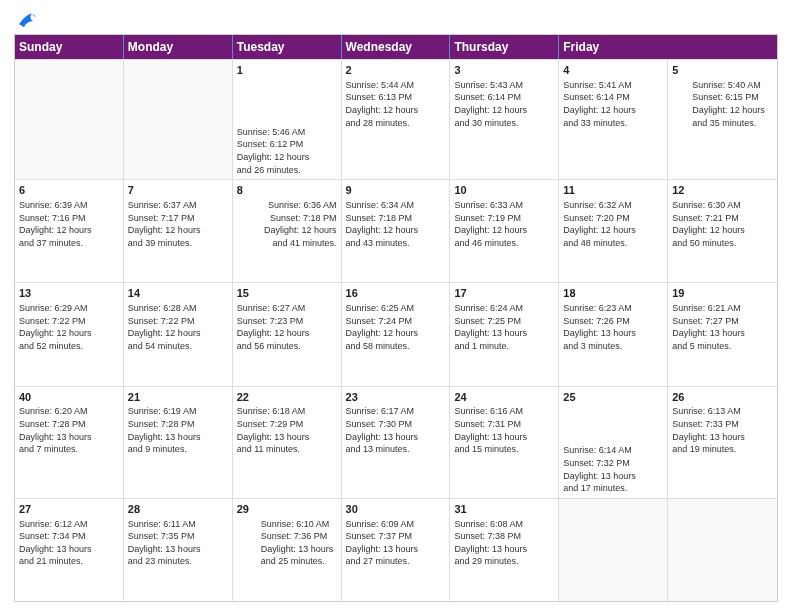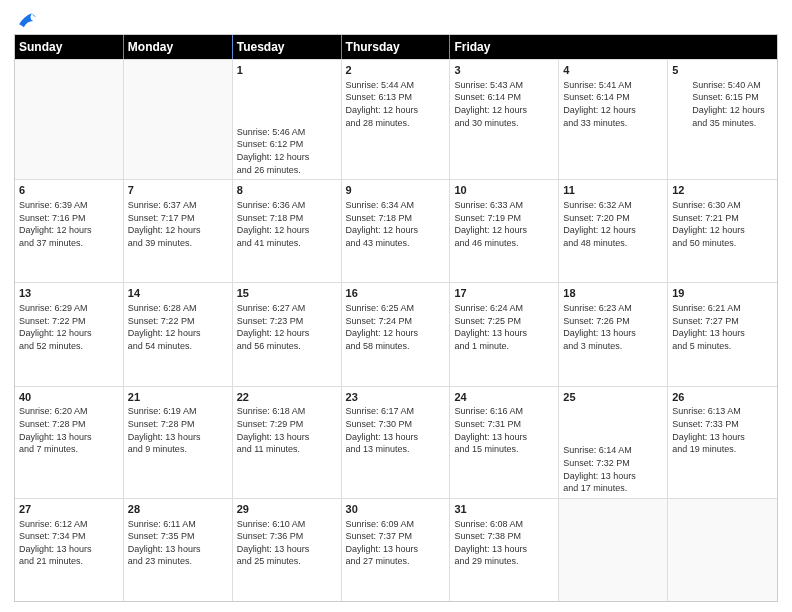--- a/index.html
+++ b/index.html
@@ -54,21 +54,21 @@
     }
     .calendar {
       flex: 1;
       display: flex;
       flex-direction: column;
       border: 1px solid #ccc;
     }
     .cal-header-row {
       display: grid;
       grid-template-columns: repeat(7, 1fr);
-      background: #000000;
+      background: #701a75;
     }
     .cal-header-cell {
       color: #fff;
       font-size: 12px;
       font-weight: bold;
       padding: 5px 4px;
       text-align: left;
       border-right: 1px solid #5a8ad7;
     }
     .cal-header-cell:last-child { border-right: none; }
@@ -129,20 +129,21 @@
       <div class="cal-title"></div>
       <div class="cal-subtitle"></div>
     </div>
   </div>
 
   <div class="calendar">
     <div class="cal-header-row">
     <div class="cal-header-cell">Sunday</div>
         <div class="cal-header-cell">Monday</div>
         <div class="cal-header-cell">Tuesday</div>
+        <div class="cal-header-cell">Wednesday</div>
         <div class="cal-header-cell">Thursday</div>
         <div class="cal-header-cell">Friday</div>
       </div>
     <div class="cal-body">
     <div class="cal-row">
           <div class="cal-cell empty"></div>
           <div class="cal-cell empty"></div>
           <div class="cal-cell">
             <span class="day-num">1</span>
             <div class="day-info" style="white-space: pre-line; margin-top: 48px;">Sunrise: 5:46 AM
@@ -189,21 +190,21 @@
           </div>
           <div class="cal-cell">
             <span class="day-num">7</span>
             <div class="day-info" style="white-space: pre-line;">Sunrise: 6:37 AM
 Sunset: 7:17 PM
 Daylight: 12 hours
 and 39 minutes.</div>
           </div>
           <div class="cal-cell">
             <span class="day-num">8</span>
-            <div class="day-info" style="white-space: pre-line;">Sunrise: 6:36 AM
+            <div class="day-info" style="white-space: pre-line; text-align: right;">Sunrise: 6:36 AM
 Sunset: 7:18 PM
 Daylight: 12 hours
 and 41 minutes.</div>
           </div>
           <div class="cal-cell">
             <span class="day-num">9</span>
             <div class="day-info" style="white-space: pre-line;">Sunrise: 6:34 AM
 Sunset: 7:18 PM
 Daylight: 12 hours
 and 43 minutes.</div>
@@ -342,21 +343,21 @@
           </div>
           <div class="cal-cell">
             <span class="day-num">28</span>
             <div class="day-info" style="white-space: pre-line;">Sunrise: 6:11 AM
 Sunset: 7:35 PM
 Daylight: 13 hours
 and 23 minutes.</div>
           </div>
           <div class="cal-cell">
             <span class="day-num">29</span>
-            <div class="day-info" style="white-space: pre-line;">Sunrise: 6:10 AM
+            <div class="day-info" style="white-space: pre-line; margin-left: 24px;">Sunrise: 6:10 AM
 Sunset: 7:36 PM
 Daylight: 13 hours
 and 25 minutes.</div>
           </div>
           <div class="cal-cell">
             <span class="day-num">30</span>
             <div class="day-info" style="white-space: pre-line;">Sunrise: 6:09 AM
 Sunset: 7:37 PM
 Daylight: 13 hours
 and 27 minutes.</div>

